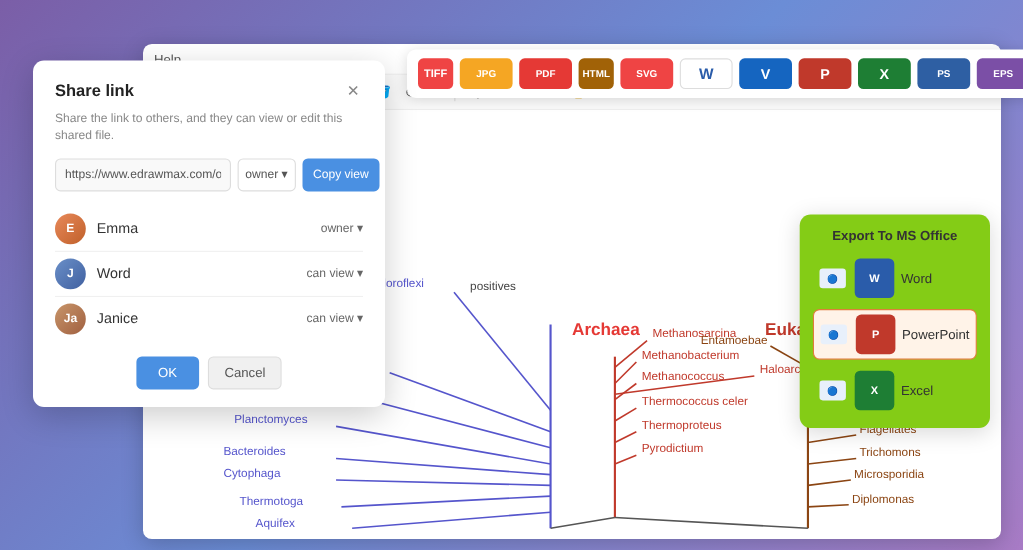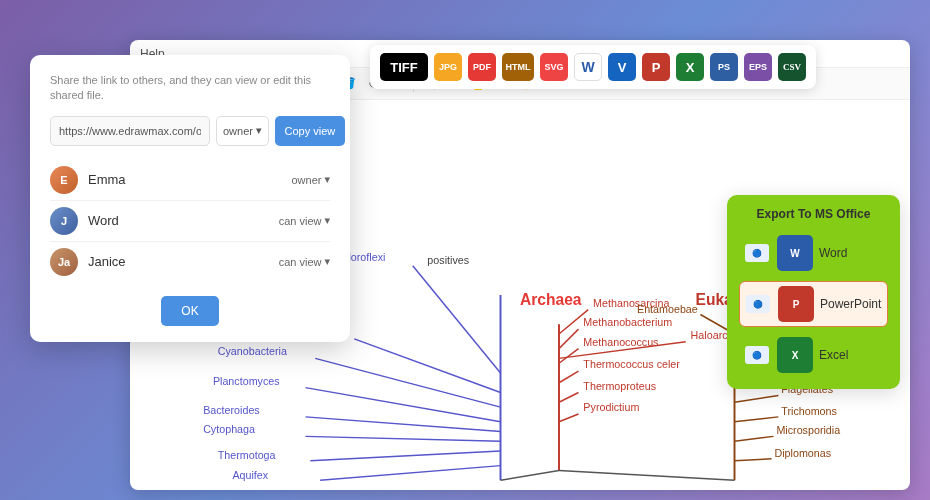--- a/index.html
+++ b/index.html
@@ -80,21 +80,21 @@
       border-radius: 8px;
       box-shadow: 0 2px 12px rgba(0,0,0,0.15);
       padding: 8px 10px;
       display: flex;
       gap: 6px;
       align-items: center;
       z-index: 10;
     }
 
     .format-btn {
-      width: 28px;
+      width: 48px;
       height: 28px;
       border-radius: 5px;
       display: flex;
       align-items: center;
       justify-content: center;
       font-size: 10px;
       font-weight: bold;
       cursor: pointer;
       color: #fff;
     }
@@ -329,21 +329,21 @@
 
     .tree-label {
       font-size: 11px;
       font-family: -apple-system, sans-serif;
     }
   </style>
 </head>
 <body>
 
 <div class="format-toolbar">
-  <div class="format-btn" style="background:#000000; font-size:13px; width:48px;">TIFF</div>
+  <div class="format-btn" style="background:#ef4444; font-size:10px; width:32px;">TIFF</div>
   <div class="format-btn" style="background:#f5a623; font-size:9px;">JPG</div>
   <div class="format-btn" style="background:#e53935; font-size:9px;">PDF</div>
   <div class="format-btn" style="background:#a16207; font-size:9px; width:32px;">HTML</div>
   <div class="format-btn" style="background:#ef4444; font-size:9px;">SVG</div>
   <div class="format-btn" style="background:#fff; border:1px solid #ddd; color:#2a5caa; font-weight:700; font-size:14px;">W</div>
   <div class="format-btn" style="background:#1565c0; font-size:13px; font-weight:700;">V</div>
   <div class="format-btn" style="background:#c0392b; font-size:13px; font-weight:700;">P</div>
   <div class="format-btn" style="background:#1e7e34; font-size:13px; font-weight:700;">X</div>
   <div class="format-btn" style="background:#2e5fa3; font-size:9px;">PS</div>
   <div class="format-btn" style="background:#7b4fa6; font-size:9px;">EPS</div>
@@ -513,20 +513,24 @@
       </div>
       <div style="display:flex; align-items:center; gap:6px;">
         <div class="export-icon-box" style="background:#1e7e34; width:36px; height:36px;">X</div>
         <span class="export-label">Excel</span>
       </div>
     </div>
   </div>
 </div>
 
 <div class="share-dialog">
+  <div class="dialog-header">
+    <span class="dialog-title">Share link</span>
+    <div class="close-btn">✕</div>
+  </div>
 
   <p class="dialog-subtitle">Share the link to others, and they can view or edit this shared file.</p>
 
   <div class="link-row">
     <input class="link-input" readonly="" value="https://www.edrawmax.com/online/fil" style="">
     <div class="permission-select">
       <span>owner</span>
       <span>▾</span>
     </div>
     <button class="copy-btn">Copy view</button>
@@ -557,14 +561,15 @@
       <span class="user-name">Janice</span>
       <div class="user-role">
         <span>can view</span>
         <span>▾</span>
       </div>
     </div>
   </div>
 
   <div class="dialog-actions">
     <button class="btn-ok">OK</button>
+    <button class="btn-cancel">Cancel</button>
   </div>
 </div>
 
 </body></html>

